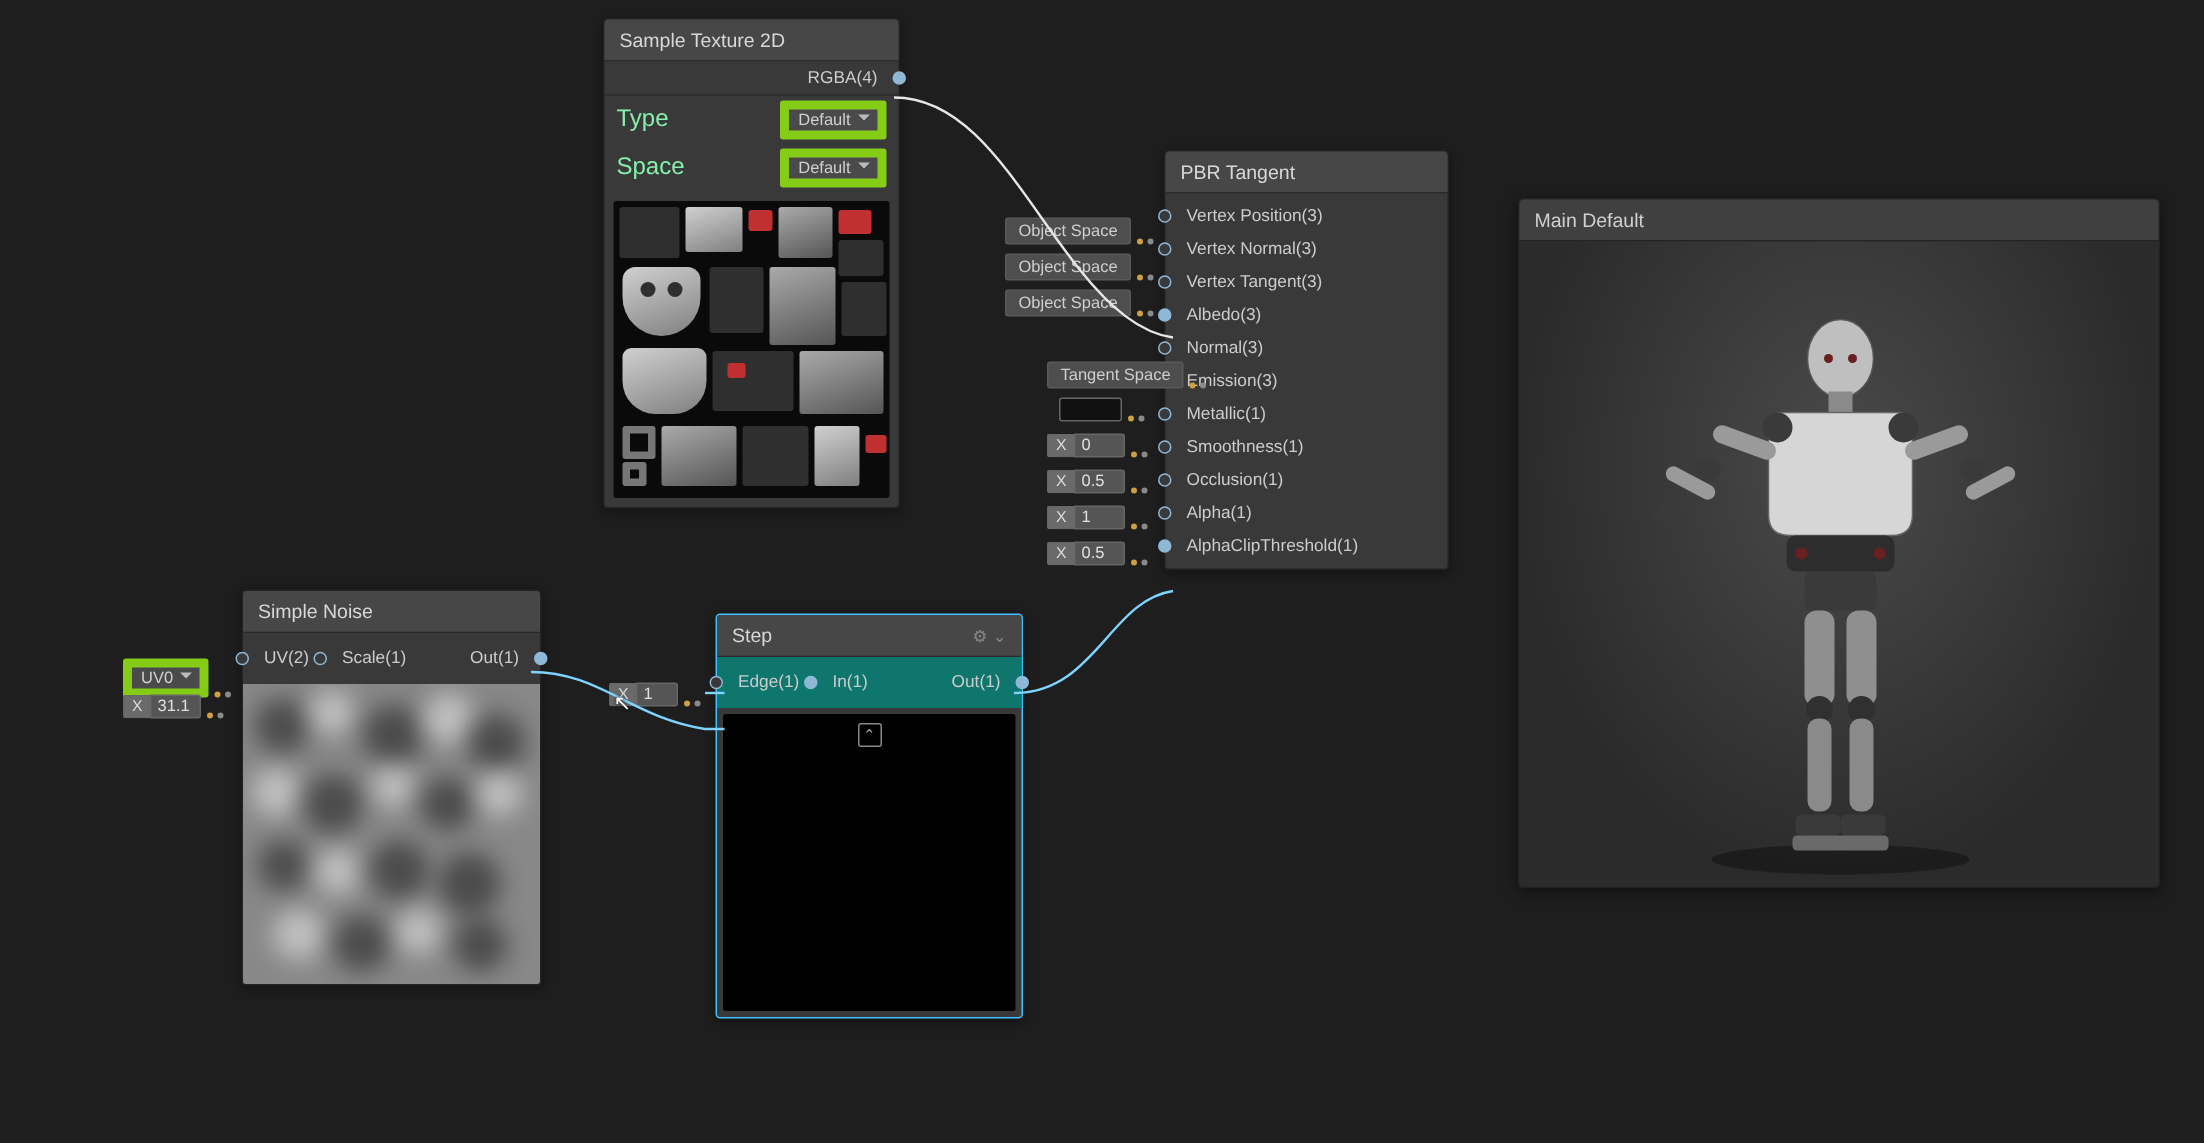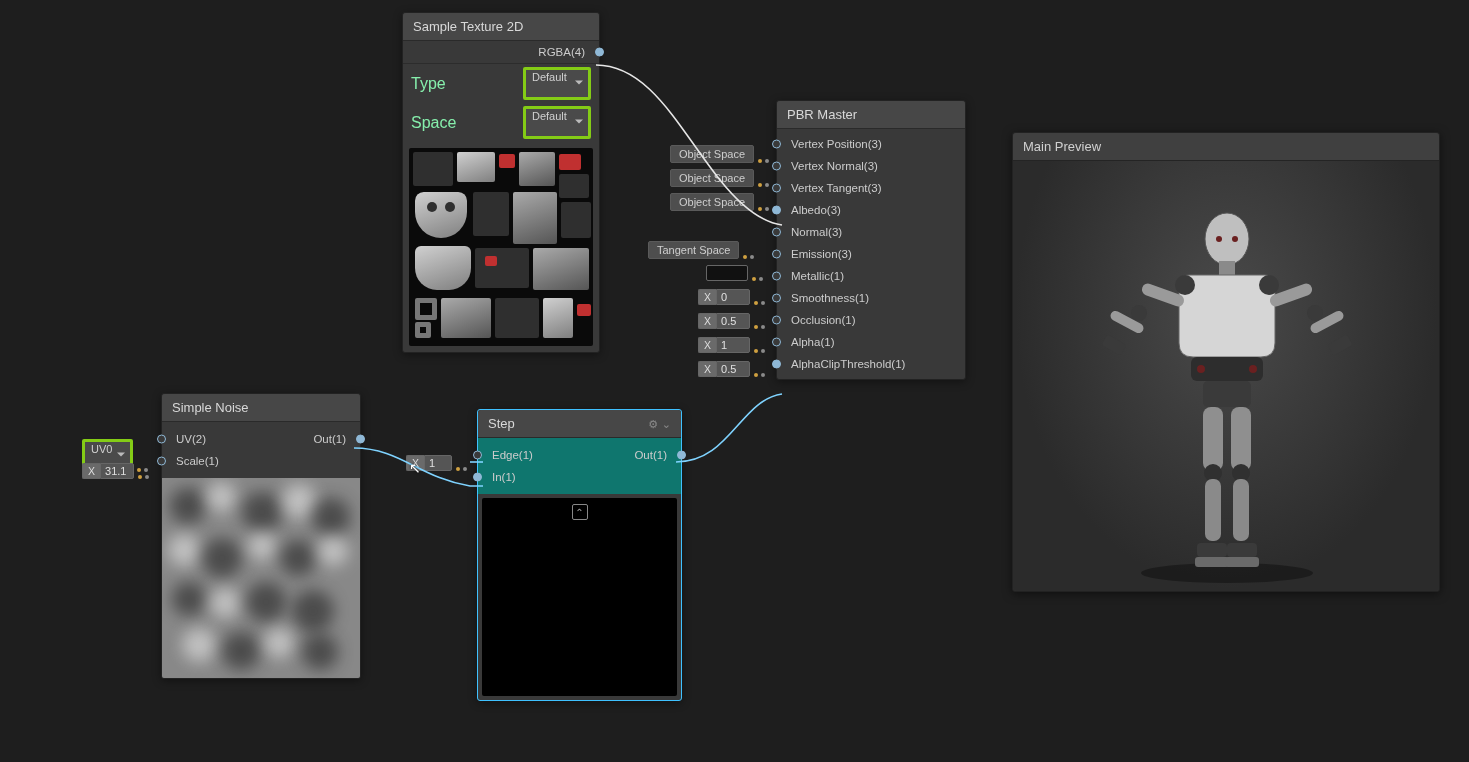--- a/index.html
+++ b/index.html
@@ -45,38 +45,38 @@
     align-items: center;
     padding: 3px 8px;
     min-height: 22px;
     position: relative;
   }
   .ports-row {
     display:flex;
     justify-content:space-between;
     align-items:flex-start;
   }
-  .in-col, .out-col { display:flex; flex-direction:column; }
+  .in-col, .out-col { display:flex; flex-direction:row; }
   .out-col { align-items:flex-end; }
   .port-label { font-size:11.5px; color:#cccccc; padding:1px 0;}
   .port-out-right { text-align:right; padding-right:14px; position:relative;}
   .port-in-left { padding-left:14px; position:relative;}
   .port-dot {
     width:9px;height:9px;border-radius:50%;
     border:1.2px solid #8fb8d6;
     position:absolute;
     background:#393939;
   }
   .port-dot.filled { background:#8fb8d6; }
   .port-dot.out { right:-5px; top:50%; transform:translateY(-50%);}
   .port-dot.in  { left:-5px;  top:50%; transform:translateY(-50%);}
 
   .dropdown {
-    border:3px solid #84cc16; background:#4a4a4a; color:#d0d0d0;
-    font-size:11px; padding:1px 18px 14px 6px; border-radius:2px;
+    border:6px solid #84cc16; background:#4a4a4a; color:#d0d0d0;
+    font-size:11px; padding:1px 18px 1px 6px; border-radius:2px;
     position:relative; min-width:68px; display:inline-block;
   }
   .dropdown:after{
     content:""; position:absolute; right:5px; top:50%; transform:translateY(-45%);
     border:4px solid transparent; border-top-color:#bbb;
   }
   .field-label { color:#86efac; font-size:16px; flex:1; }
 
   .mini-input {
     background:#555; border:1px solid #666; color:#e0e0e0;
@@ -284,21 +284,21 @@
   <span class="mini-input joined" style="min-width:28px;">1</span>
   <span class="dotpair">
       <span class="tiny-dot"></span>
       <span class="tiny-dot grey"></span>
     </span>
 </div>
 <div class="cursor-icon" style="left:409px; top:460px;">↖</div>
 
 <div class="node" style="left:776px; top:100px; width:190px;">
   <div class="node-header">
-    <span>PBR Master</span>
+    <span>PBR Tangent</span>
   </div>
   <div style="padding:4px 0;">
     <div class="row port-in-left">
       <span class="port-dot in"></span>
       <span class="port-label">Vertex Position(3)</span>
     </div>
     <div class="row port-in-left">
       <span class="port-dot in"></span>
       <span class="port-label">Vertex Normal(3)</span>
     </div>
@@ -355,21 +355,21 @@
       <span class="tiny-dot grey"></span>
     </span>
 </div>
 <div class="float-widget" style="left:670px; top:193px;">
   <span class="chip">Object Space</span>
   <span class="dotpair">
       <span class="tiny-dot"></span>
       <span class="tiny-dot grey"></span>
     </span>
 </div>
-<div class="float-widget" style="left:648px; top:241px;">
+<div class="float-widget" style="left:698px; top:241px;">
   <span class="chip">Tangent Space</span>
   <span class="dotpair">
       <span class="tiny-dot"></span>
       <span class="tiny-dot grey"></span>
     </span>
 </div>
 <div class="float-widget" style="left:706px; top:265px;">
   <span class="swatch"></span>
   <span class="dotpair">
       <span class="tiny-dot"></span>
@@ -404,21 +404,21 @@
   <span class="xlabel">X</span>
   <span class="mini-input joined">0.5</span>
   <span class="dotpair">
       <span class="tiny-dot"></span>
       <span class="tiny-dot grey"></span>
     </span>
 </div>
 
 <div class="panel" style="left:1012px; top:132px; width:428px;">
   <div class="panel-header">
-    <span>Main Preview</span>
+    <span>Main Default</span>
   </div>
   <div class="preview-viewport">
     <svg viewBox="0 0 428 430" width="428" height="430">
 
       <ellipse cx="214" cy="412" rx="86" ry="10" fill="rgba(0,0,0,0.35)"></ellipse>
 
       <ellipse cx="214" cy="78" rx="22" ry="26" fill="#bfbfbf" stroke="#555"></ellipse>
       <circle cx="206" cy="78" r="3" fill="#6a2020"></circle>
       <circle cx="222" cy="78" r="3" fill="#6a2020"></circle>
       <rect x="206" y="100" width="16" height="14" fill="#8a8a8a"></rect>

